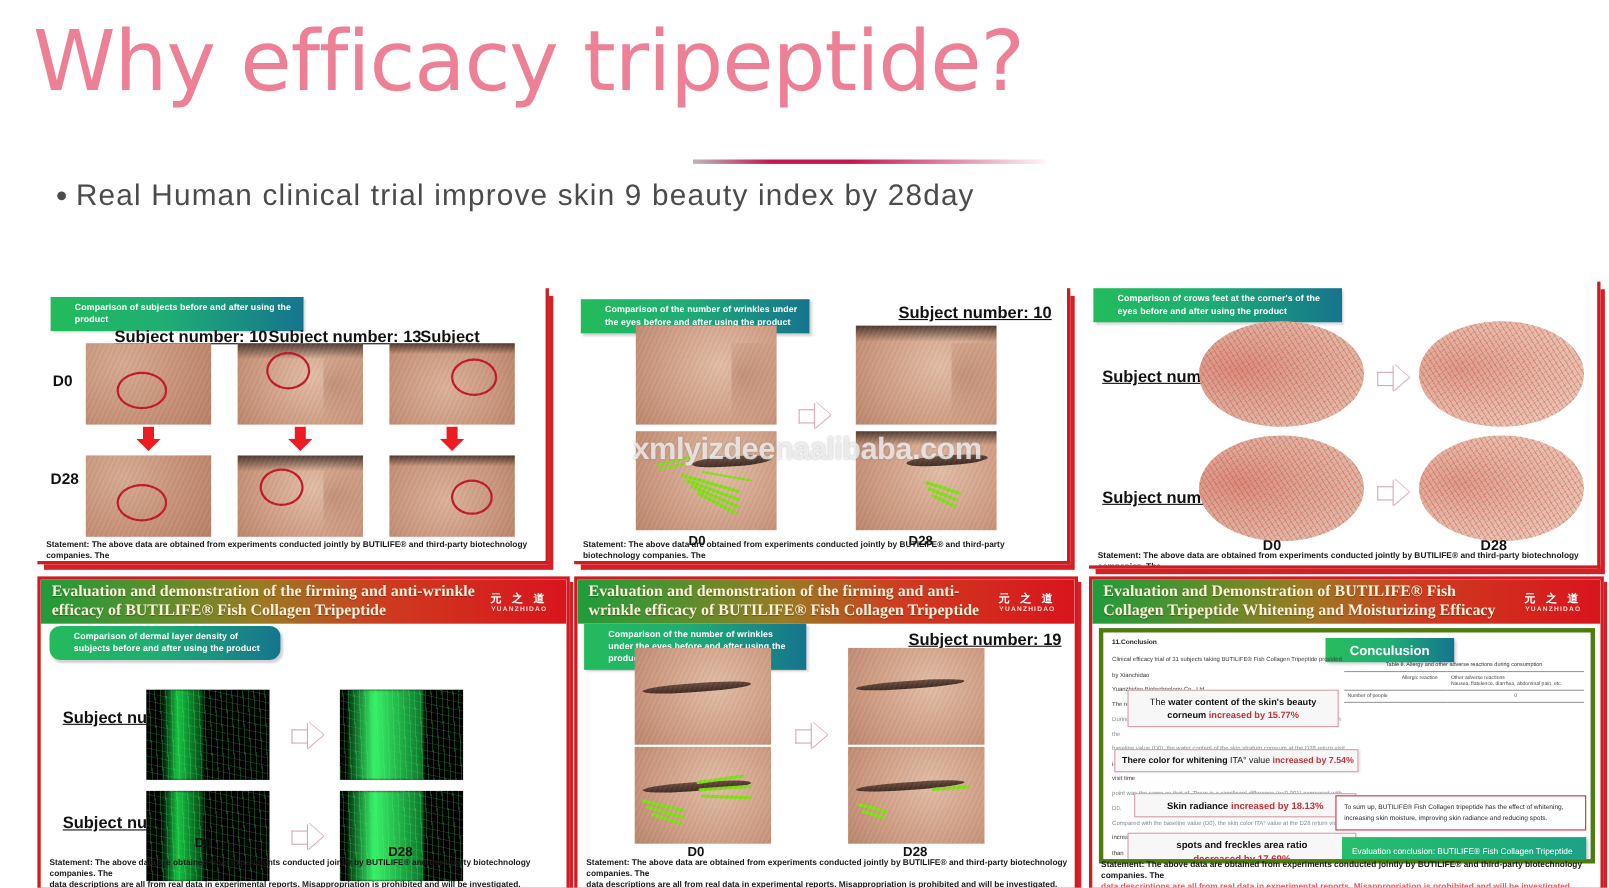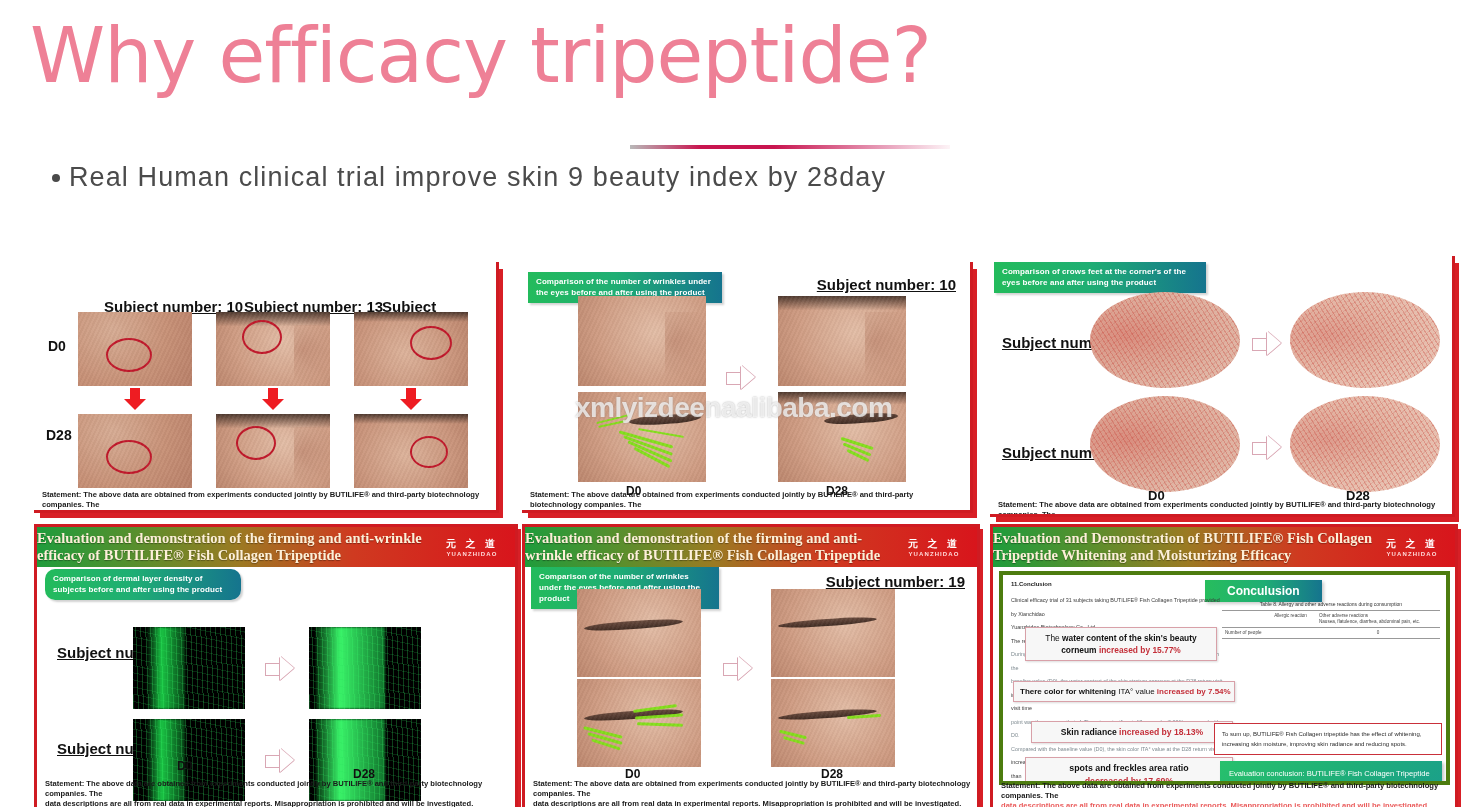--- a/index.html
+++ b/index.html
@@ -41,21 +41,21 @@
   #panel-3{left:990px; top:256px; width:462px; height:258px;}
   #panel-4{left:34px;  top:524px; width:478px; height:280px; border:3px solid #cf1b22; box-shadow:4px 4px 0 -1px #d81f26;}
   #panel-5{left:522px; top:524px; width:452px; height:280px; border:3px solid #cf1b22; box-shadow:4px 4px 0 -1px #d81f26;}
   #panel-6{left:990px; top:524px; width:462px; height:280px; border:3px solid #cf1b22; box-shadow:4px 4px 0 -1px #d81f26;}
 
   
   .cap-pill{
     position:absolute;
     background:linear-gradient(to right,#23bb5c 0%,#1fae74 45%,#15748e 100%);
     color:#ffffff;font-size:8px;line-height:11px;font-weight:600;
-    padding:4px 8px 5px 8px;letter-spacing:.1px;
+    padding:4px 8px 5px 22px;letter-spacing:.1px;
     box-shadow:2px 2px 2px rgba(0,0,0,.18);
     max-width:230px;
   }
 
   .subj-label{position:absolute;font-size:15px;font-weight:bold;color:#111;text-decoration:underline;}
   .day-label{position:absolute;font-weight:bold;color:#111;}
 
   
   .photo{position:absolute;overflow:hidden;background:#c79c86;}
   .skin-a{background:
@@ -124,21 +124,21 @@
   .wr{position:absolute;height:2px;background:#7fe016;border-radius:2px;opacity:.95;}
 
   
   .red-head{
     position:relative;height:40px;
     background:linear-gradient(to right,#1f9c3c 0%,#5c8e2c 22%,#9b7a22 42%,#cf3a20 66%,#d8151c 100%);
     display:flex;align-items:center;
   }
   .red-head-title{
     color:#fdf0d8;font-family:"Liberation Serif", serif;font-weight:bold;
-    font-size:14.5px;line-height:17px;flex:1;
+    font-size:14.5px;line-height:17px;padding-left:10px;flex:1;
     text-shadow:0 1px 1px rgba(0,0,0,.35);
   }
   .logo-box{width:74px;text-align:center;padding-right:6px;flex:none;}
   .logo-cn{color:#fff;font-size:10px;font-weight:bold;letter-spacing:3px;font-family:"DejaVu Sans", sans-serif;}
   .logo-en{color:#ffd9d9;font-size:6px;letter-spacing:1.1px;font-weight:bold;}
 
   .statement{
     position:absolute;left:8px;right:6px;font-size:7.6px;line-height:10px;
     color:#1a1a1a;font-weight:600;
   }
@@ -192,20 +192,21 @@
 <body>
 
 <div id="slide-title">Why efficacy tripeptide?</div>
 <div id="title-divider"></div>
 <div id="subtitle-row">
   <span id="subtitle-bullet"></span>
   <span id="subtitle-text">Real Human clinical trial improve skin 9 beauty index by 28day</span>
 </div>
 
 <div class="panel" id="panel-1">
+  <div class="cap-pill" style="left:12px;top:8px;width:200px;">Comparison of subjects before and after using the product</div>
 
   <div class="subj-label" style="left:70px;top:36px;">Subject number: 10</div>
   <div class="subj-label" style="left:210px;top:36px;">Subject number: 13</div>
   <div class="subj-label" style="left:348px;top:36px;">Subject number: 19</div>
 
   <div class="day-label" style="left:14px;top:76px;font-size:14px;">D0</div>
   <div class="day-label" style="left:12px;top:165px;font-size:14px;">D28</div>
 
   <div class="photo skin-a" style="left:44px;top:50px;width:114px;height:74px;">
     <div class="redcircle" style="left:28px;top:26px;width:42px;height:30px;"></div>

